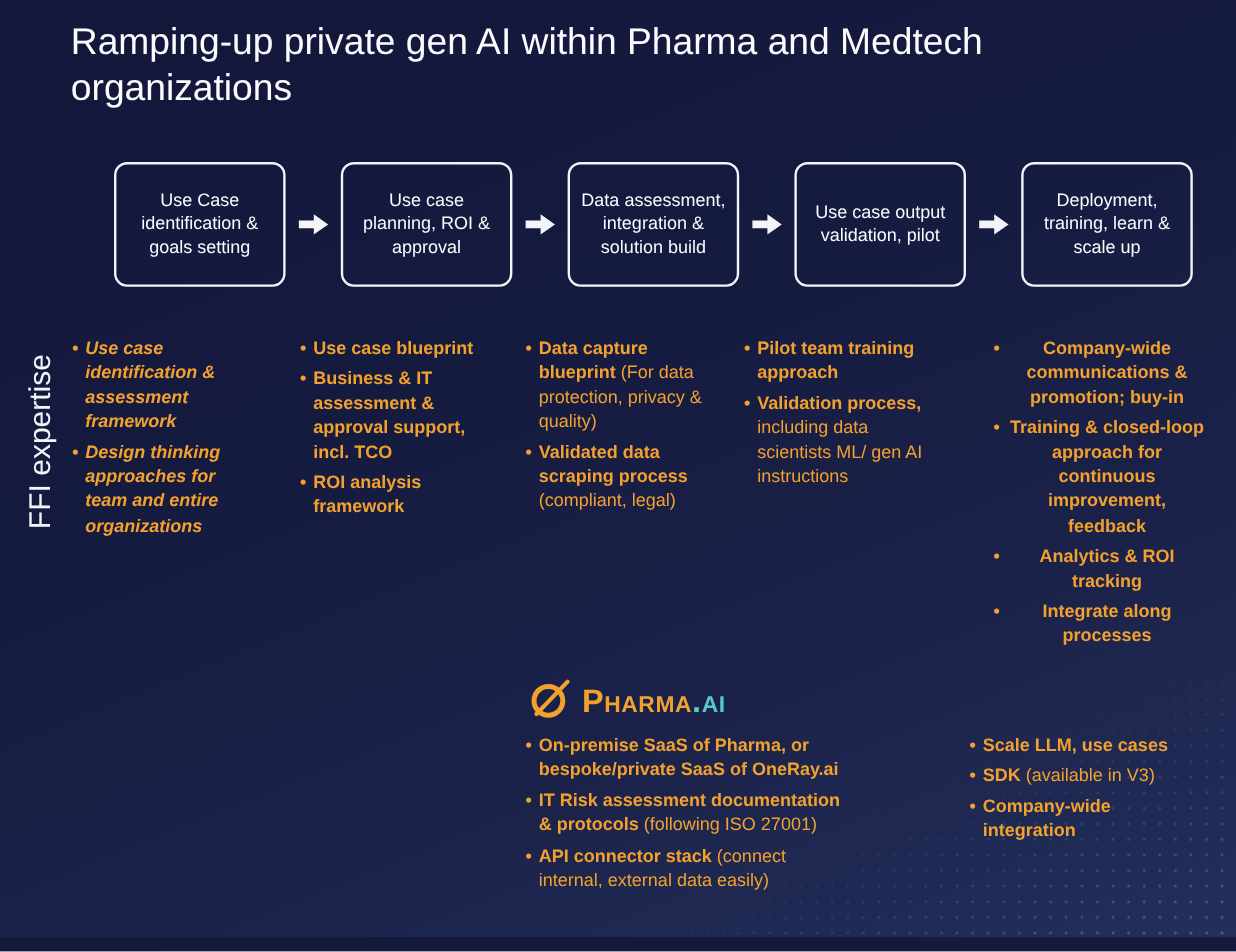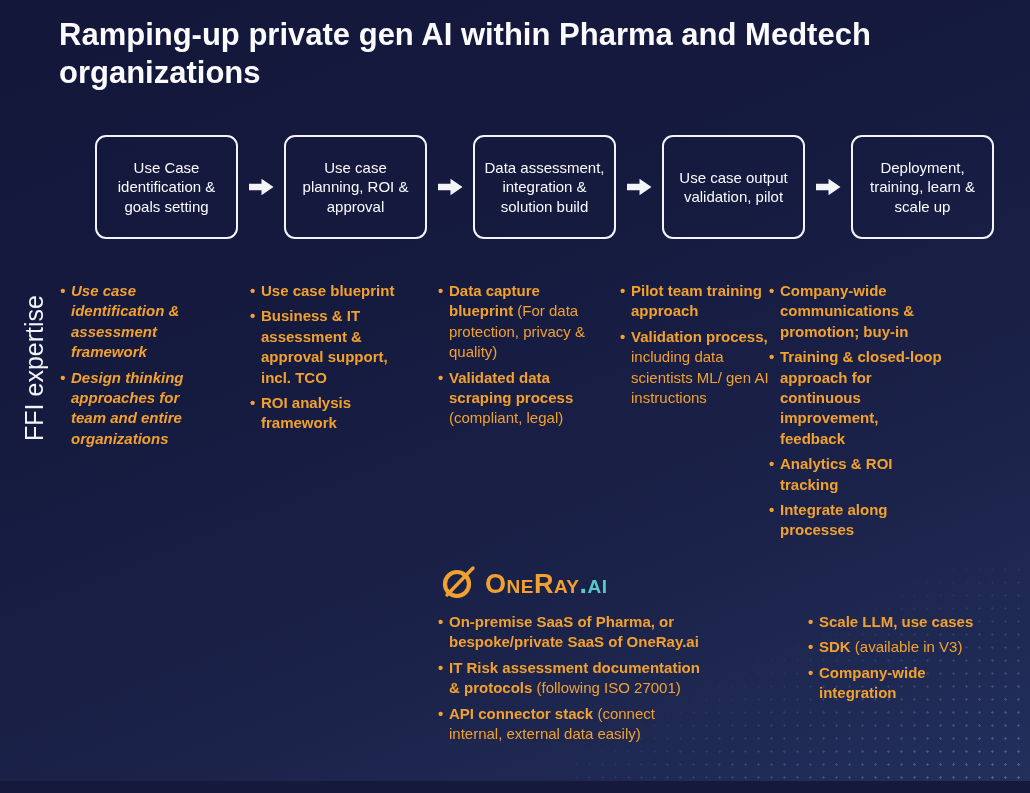--- a/index.html
+++ b/index.html
@@ -16,21 +16,21 @@
     background-size:13px 13px;
     -webkit-mask-image:linear-gradient(to top left, rgba(0,0,0,.95) 5%, transparent 62%);
     mask-image:linear-gradient(to top left, rgba(0,0,0,.95) 5%, transparent 62%);
   }
   .bottom-strip {
     position:absolute; left:0; right:0; bottom:0; height:12px; background:#151a3c;
   }
 
   .title {
     position:absolute; left:59px; top:16px; width:840px;
-    font-size:31px; font-weight:700; color:#fbfbfe; line-height:1.24;
+    font-size:31px; font-weight:400; color:#fbfbfe; line-height:1.24;
   }
 
   .process-row { position:absolute; left:66px; top:135px; display:flex; align-items:center;padding-left:29px; }
   .pbox {
     flex:none; width:143px; height:104px;
     border:2.5px solid #f3f4f8; border-radius:11px;
     display:flex; align-items:center; justify-content:center; text-align:center;
     color:#fafbff; font-size:15px; line-height:1.28; padding:4px 7px;
   }
   .gap { flex:none; width:46px; display:flex; justify-content:center; align-items:center; }
@@ -50,21 +50,21 @@
     position:relative; padding-left:11px;
     color:#f2a12e; font-size:15px; line-height:1.36; font-weight:700;
   }
   .bitem::before { content:"\2022"; position:absolute; left:0; top:0; }
   .bitem .reg { font-weight:400; }
 
   .col1 { left:60px;  top:281px; width:152px;font-style:italic; }
   .col2 { left:250px; top:281px; width:165px; }
   .col3 { left:438px; top:281px; width:168px; }
   .col4 { left:620px; top:281px; width:160px; }
-  .col5 { left:769px; top:281px; width:178px; }
+  .col5 { left:828px; top:281px; width:178px;text-align:center; }
   .midcol { left:438px; top:612px; width:266px; }
   .brcol { left:808px; top:612px; width:198px; }
 
   .logo { position:absolute; left:442px; top:564px; display:flex; align-items:center; gap:9px; }
   .logo-text { font-size:27px; font-weight:700; font-variant:small-caps; letter-spacing:.5px; color:#f2a12e; }
   .logo-suffix { color:#58c9c6; }
 </style>
 </head>
 <body>
 
@@ -135,21 +135,21 @@
     <div class="bitem"><span>Integrate along processes</span><span class="reg"></span></div>
   </div>
 
   <div class="logo">
     <span>
       <svg width="34" height="36" viewBox="0 0 34 36" aria-hidden="true">
         <circle cx="15" cy="20" r="12" fill="none" stroke="#f2a12e" stroke-width="4.2"></circle>
         <line x1="5" y1="31" x2="31" y2="4" stroke="#f2a12e" stroke-width="3.4" stroke-linecap="round"></line>
       </svg>
     </span>
-    <span class="logo-text"><span>OneRay</span><span class="logo-suffix">.ai</span></span>
+    <span class="logo-text"><span>Pharma</span><span class="logo-suffix">.ai</span></span>
   </div>
 
   <div class="blist midcol">
     <div class="bitem"><span>On-premise SaaS of Pharma, or bespoke/private SaaS of OneRay.ai</span><span class="reg"></span></div>
     <div class="bitem"><span>IT Risk assessment documentation &amp; protocols</span><span class="reg"> (following ISO 27001)</span></div>
     <div class="bitem"><span>API connector stack</span><span class="reg"> (connect internal, external data easily)</span></div>
   </div>
 
   <div class="blist brcol">
     <div class="bitem"><span>Scale LLM, use cases</span><span class="reg"></span></div>

